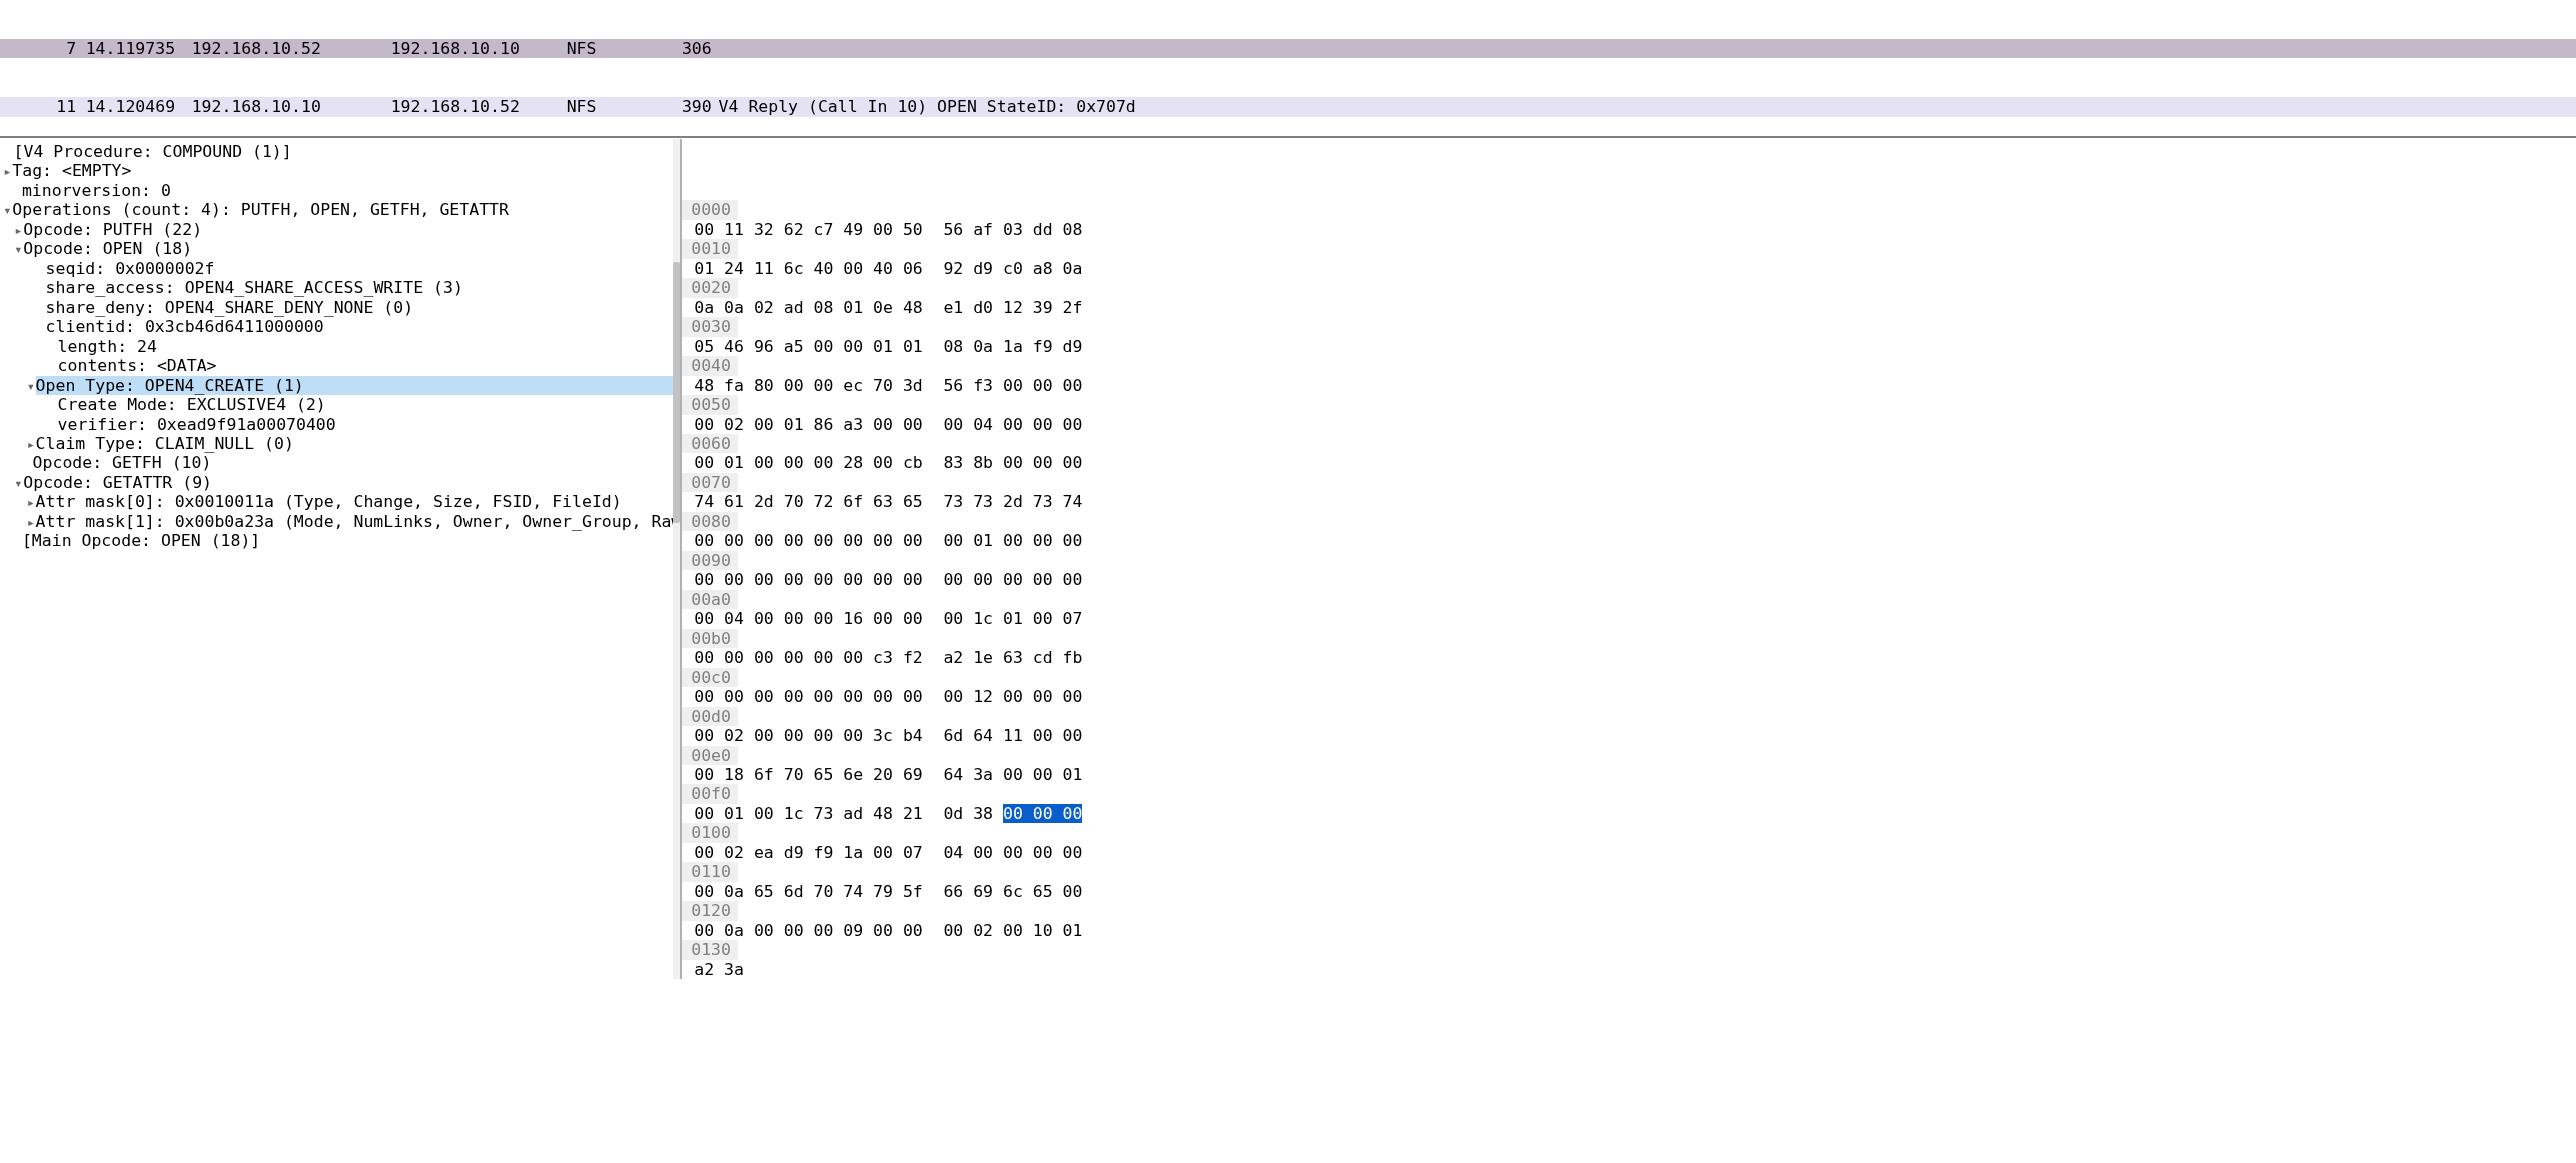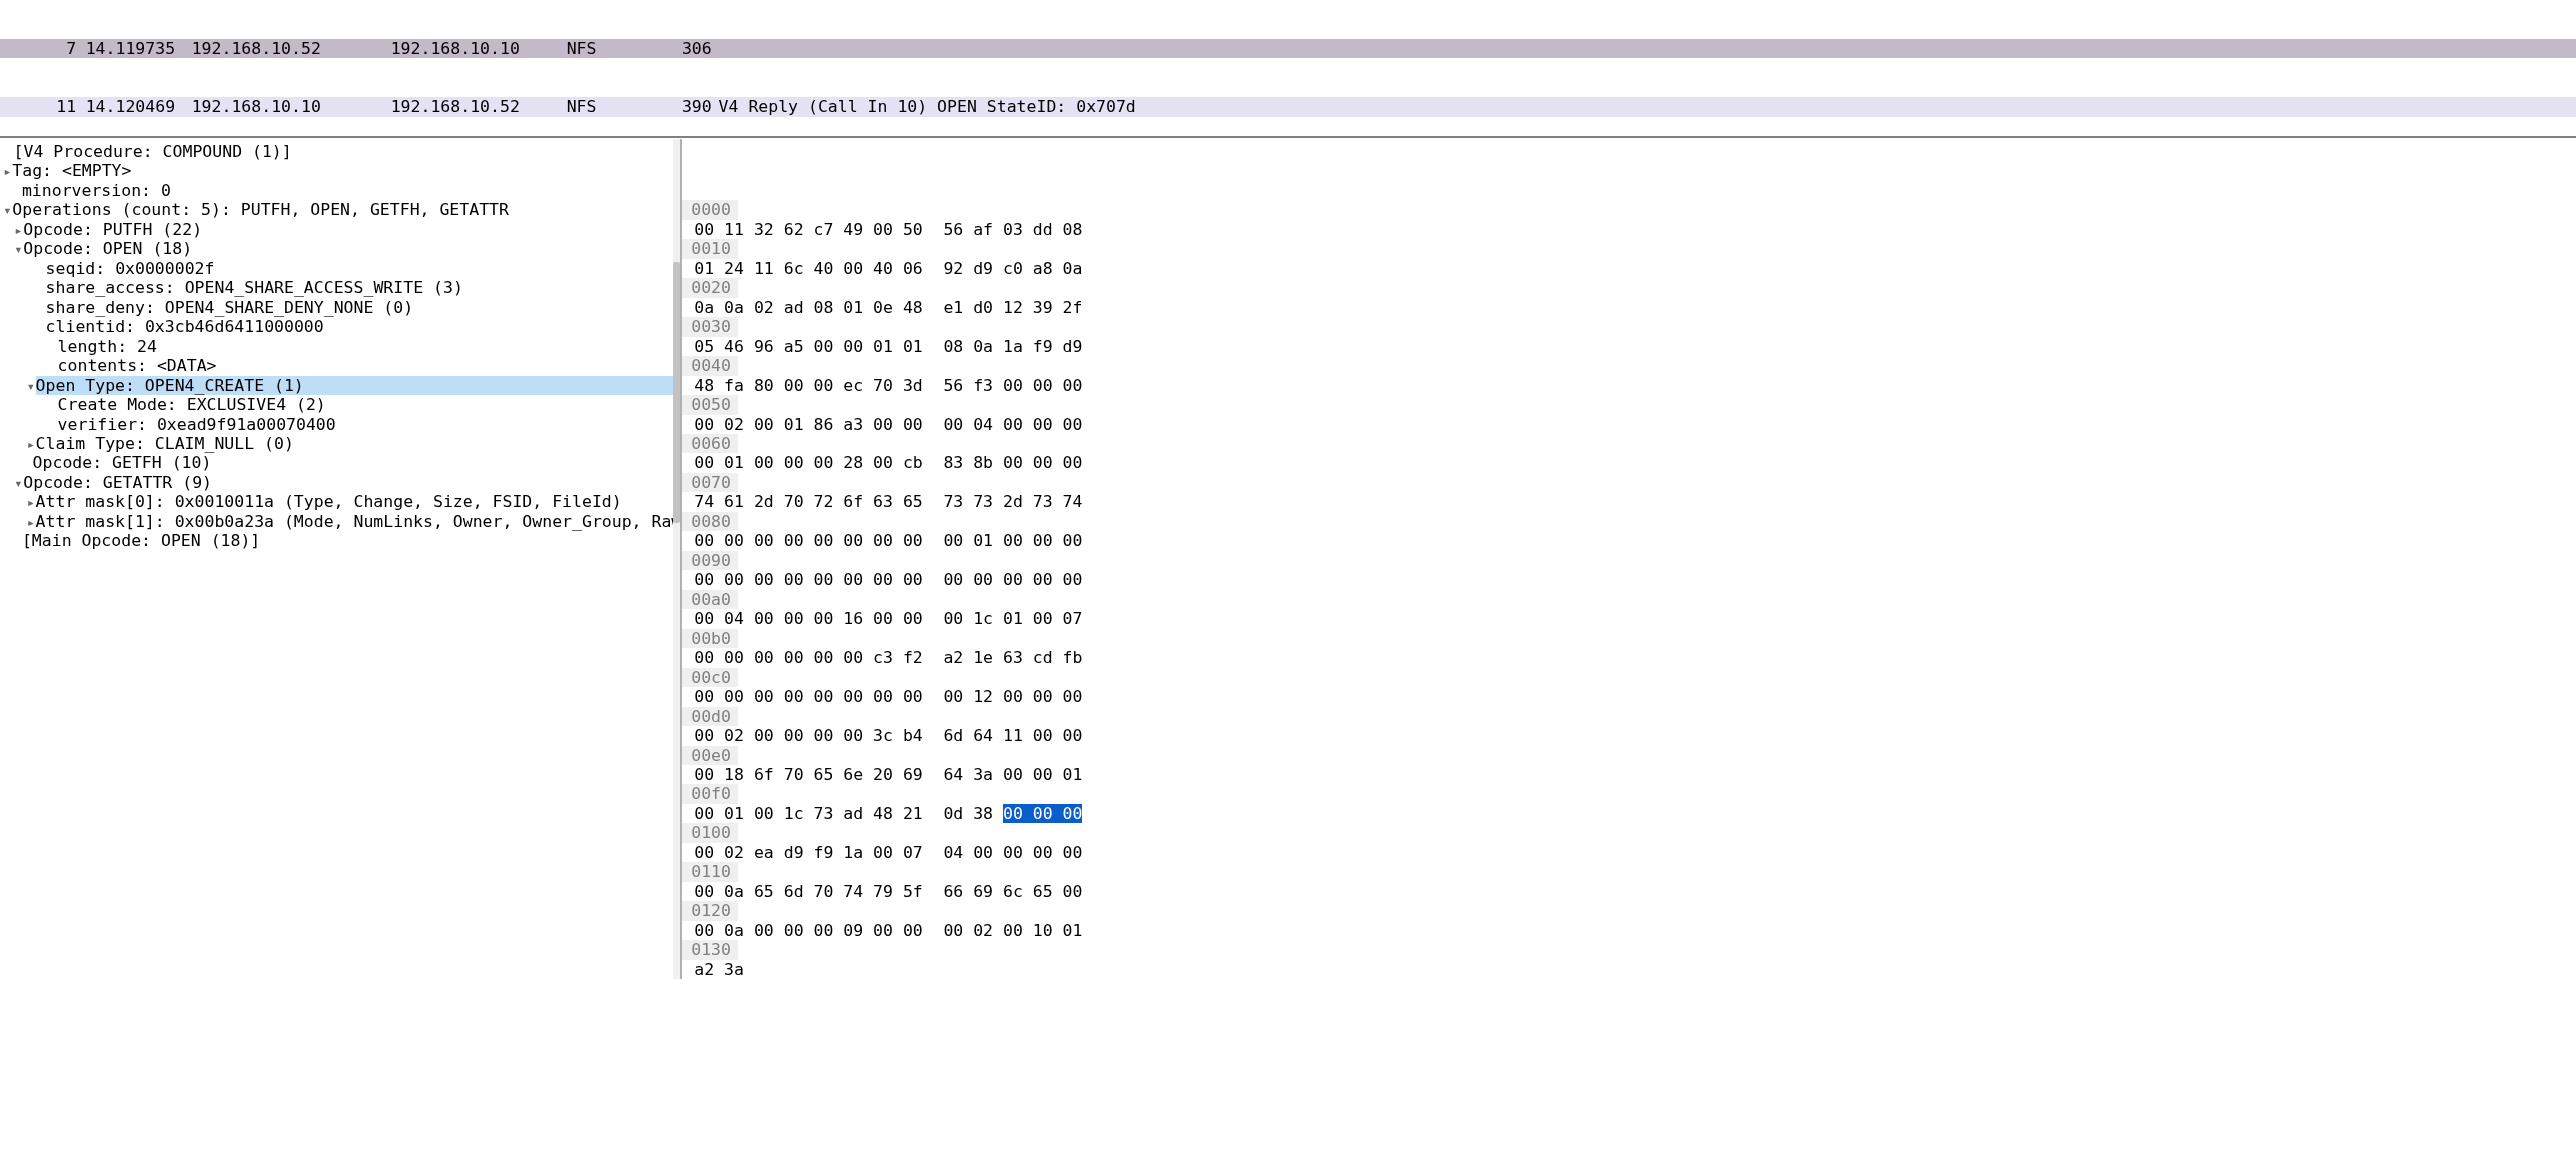--- a/index.html
+++ b/index.html
@@ -124,21 +124,21 @@
 </div>
 
 <div class="main">
 
   <div class="tree-pane">
     <div class="pane-hl" style="top:270px;height:19px;"></div>
 
     <div class="node" style="padding-left:4px"><span class="arrow arrow-none"></span><span class="label">[V4 Procedure: COMPOUND (1)]</span></div>
     <div class="node" style="padding-left:2.7px"><span class="arrow arrow-right"></span><span class="label">Tag: &lt;EMPTY&gt;</span></div>
     <div class="node" style="padding-left:12.3px"><span class="arrow arrow-none"></span><span class="label">minorversion: 0</span></div>
-    <div class="node" style="padding-left:2.7px"><span class="arrow arrow-down"></span><span class="label">Operations (count: 5): PUTFH, OPEN, GETFH, GETATTR</span></div>
+    <div class="node" style="padding-left:2.7px"><span class="arrow arrow-down"></span><span class="label">Operations (count: 4): PUTFH, OPEN, GETFH, GETATTR</span></div>
     <div class="node" style="padding-left:13.7px"><span class="arrow arrow-right"></span><span class="label">Opcode: PUTFH (22)</span></div>
     <div class="node" style="padding-left:13.7px"><span class="arrow arrow-down"></span><span class="label">Opcode: OPEN (18)</span></div>
     <div class="node" style="padding-left:36px"><span class="arrow arrow-none"></span><span class="label">seqid: 0x0000002f</span></div>
     <div class="node" style="padding-left:36px"><span class="arrow arrow-none"></span><span class="label">share_access: OPEN4_SHARE_ACCESS_WRITE (3)</span></div>
     <div class="node" style="padding-left:36px"><span class="arrow arrow-none"></span><span class="label">share_deny: OPEN4_SHARE_DENY_NONE (0)</span></div>
     <div class="node" style="padding-left:36px"><span class="arrow arrow-none"></span><span class="label">clientid: 0x3cb46d6411000000</span></div>
     <div class="node" style="padding-left:48px"><span class="arrow arrow-none"></span><span class="label">length: 24</span></div>
     <div class="node" style="padding-left:48px"><span class="arrow arrow-none"></span><span class="label">contents: &lt;DATA&gt;</span></div>
     <div class="node highlight-line" style="padding-left:26px"><span class="arrow arrow-down"></span><span class="label">Open Type: OPEN4_CREATE (1)</span></div>
     <div class="node" style="padding-left:48px"><span class="arrow arrow-none"></span><span class="label">Create Mode: EXCLUSIVE4 (2)</span></div>

